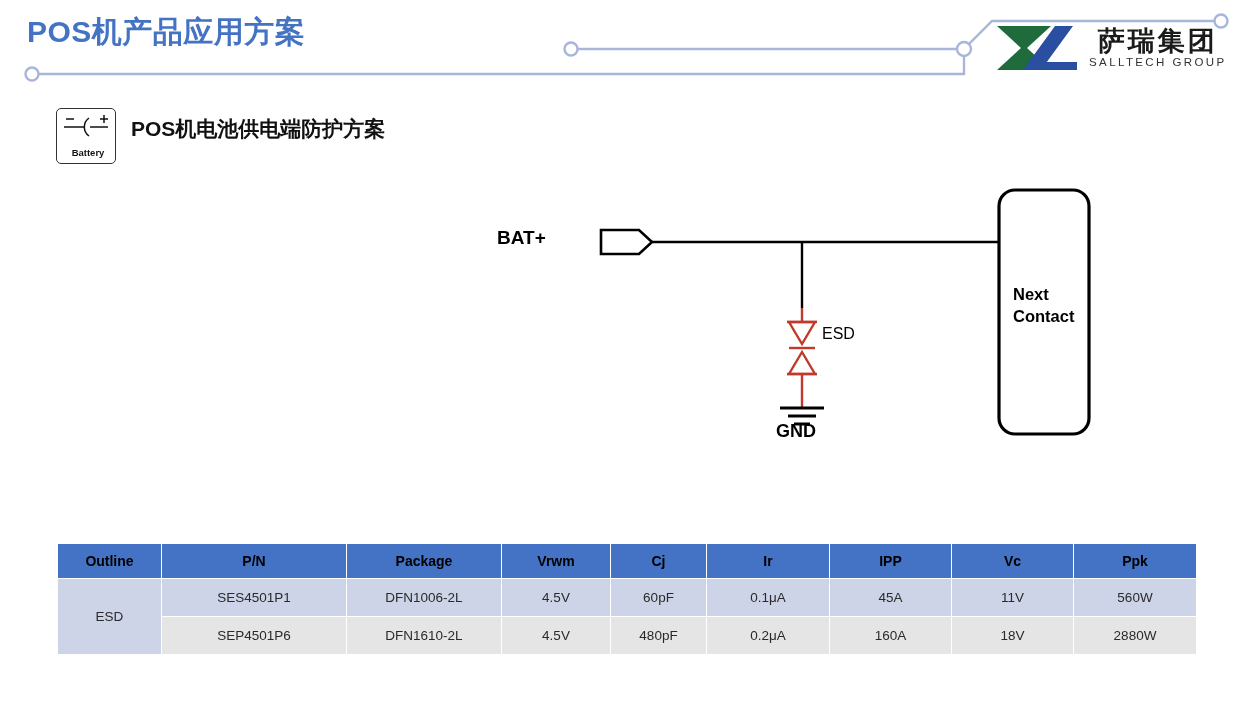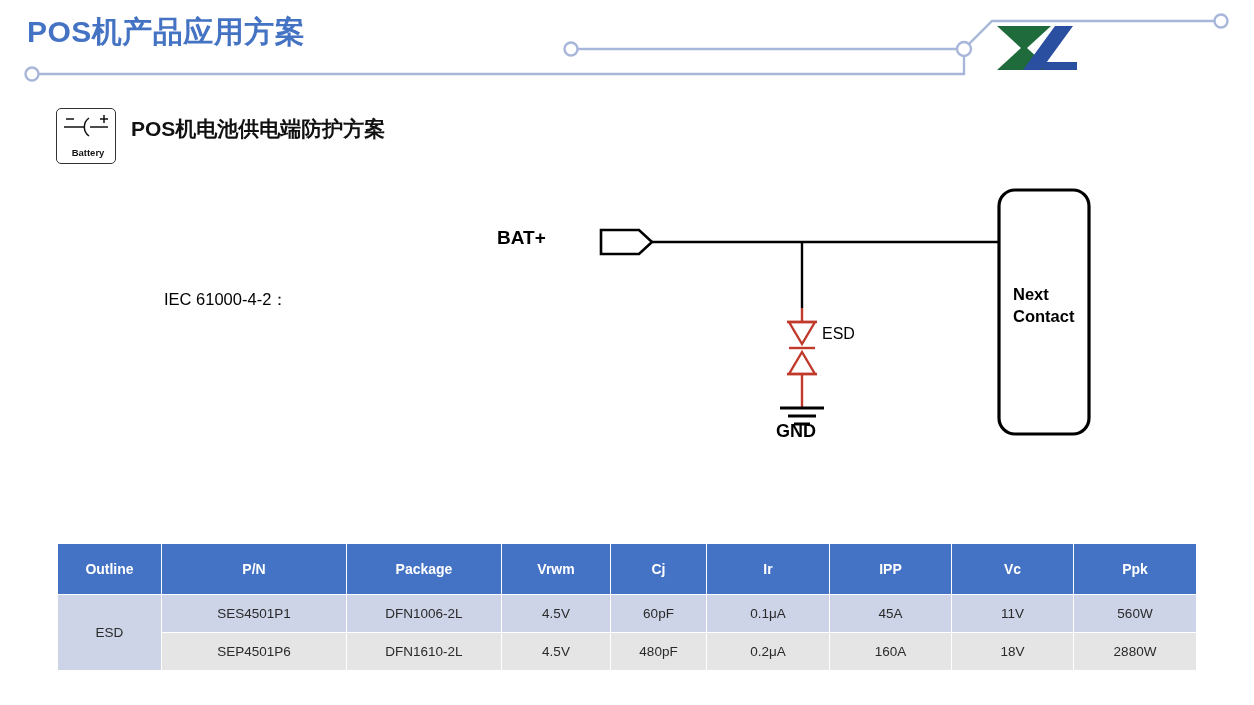--- a/index.html
+++ b/index.html
@@ -149,27 +149,27 @@
   #spec-table {
     position: absolute;
     left: 57px;
     top: 543px;
     width: 1139px;
     border-collapse: collapse;
     table-layout: fixed;
   }
   #spec-table th {
     background: #4472c4;
-    color: #ffffff;
+    color: #000000;
     font-size: 14px;
     font-weight: bold;
     height: 34px;
     border: 1.5px solid #ffffff;
     text-align: center;
-    padding: 8px;
+    padding: 0;
   }
   #spec-table td {
     font-size: 13.5px;
     color: #2a2a2a;
     height: 37px;
     text-align: center;
     border: 1.5px solid #ffffff;
     padding: 0;
   }
   #spec-table .outline-cell {
@@ -196,40 +196,43 @@
 
 <div id="brand-logo">
   <svg id="brand-mark" width="88" height="48" viewBox="0 0 88 48">
 
     <polygon points="4,2 58,2 34,24 58,46 4,46 28,24" fill="#1f6b3b"></polygon>
 
     <polygon points="80,2 62,2 30,46 48,46" fill="#2b4fa0"></polygon>
 
     <polygon points="50,38 84,38 84,46 50,46" fill="#2b4fa0"></polygon>
   </svg>
+  <div class="brand-text-wrap">
+    <div id="brand-name-cn">萨瑞集团</div>
+    <div id="brand-name-en">SALLTECH GROUP</div>
+  </div>
 </div>
 
 <div id="battery-badge">
   <svg width="56" height="34" viewBox="0 0 56 34" style="position:absolute;left:1px;top:1px;">
     <line x1="6" y1="17" x2="26" y2="17" stroke="#111111" stroke-width="1.5"></line>
     <line x1="32" y1="17" x2="50" y2="17" stroke="#111111" stroke-width="1.5"></line>
     <path d="M 31 8 A 11 11 0 0 0 31 26" stroke="#111111" stroke-width="1.5" fill="none"></path>
     <line x1="8" y1="9" x2="16" y2="9" stroke="#111111" stroke-width="1.5"></line>
     <line x1="42" y1="9" x2="50" y2="9" stroke="#111111" stroke-width="1.5"></line>
     <line x1="46" y1="5" x2="46" y2="13" stroke="#111111" stroke-width="1.5"></line>
   </svg>
   <div id="battery-badge-label">Battery</div>
 </div>
 
 <div id="section-heading">
   <span class="latin">POS</span><span>机电池供电端防护方案</span>
 </div>
 
 <div id="standards-note">
-  <div>IEC 61000-4-2：</div>
 </div>
 
 <div id="circuit-diagram">
   <svg width="640" height="270" viewBox="0 0 640 270">
 
     <path d="M 121 50 L 159 50 L 172 62 L 159 74 L 121 74 Z" fill="#ffffff" stroke="#000000" stroke-width="2.6"></path>
 
     <line x1="172" y1="62" x2="519" y2="62" stroke="#000000" stroke-width="2.4"></line>
 
     <line x1="322" y1="62" x2="322" y2="128" stroke="#000000" stroke-width="2.4"></line>

